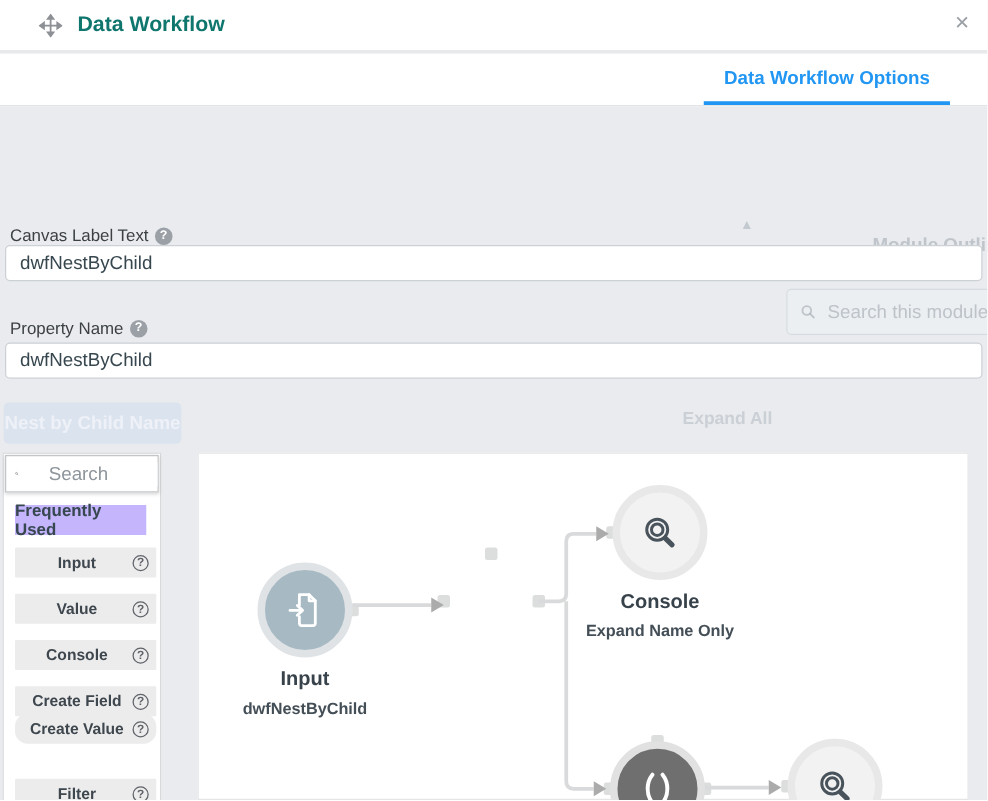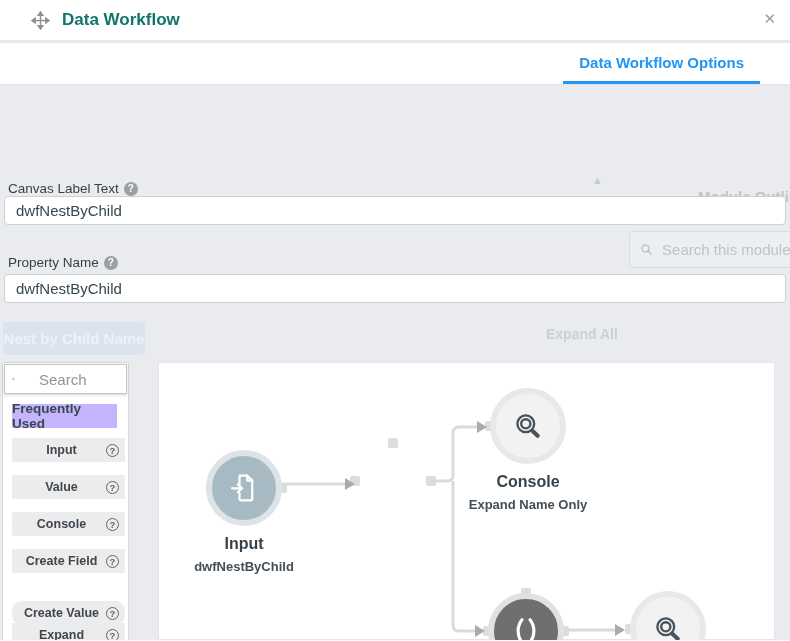--- a/index.html
+++ b/index.html
@@ -137,26 +137,26 @@
         <span class="q">?</span>
       </div>
       <div class="mod-item" style="top:149px;">
         <span class="lbl">Console</span>
         <span class="q">?</span>
       </div>
       <div class="mod-item" style="top:186px;justify-content:center;">
         <span class="lbl">Create Field</span>
         <span class="q">?</span>
       </div>
-      <div class="mod-item" style="top:238px;border-radius:10px;">
+      <div class="mod-item" style="top:208px;border-radius:10px;">
         <span class="lbl">Create Value</span>
         <span class="q">?</span>
       </div>
       <div class="mod-item" style="top:260px;">
-        <span class="lbl">Expand</span>
+        <span class="lbl">Filter</span>
         <span class="q">?</span>
       </div>
 
     </div>
 
     <div class="canvas-wrap">
       <svg class="wires" width="617" height="279" viewBox="0 0 617 279">
         <g fill="#dcdddd">
           <rect x="118" y="120" width="10" height="10" rx="2"></rect>
           <rect x="191" y="113" width="10" height="10" rx="2"></rect>

